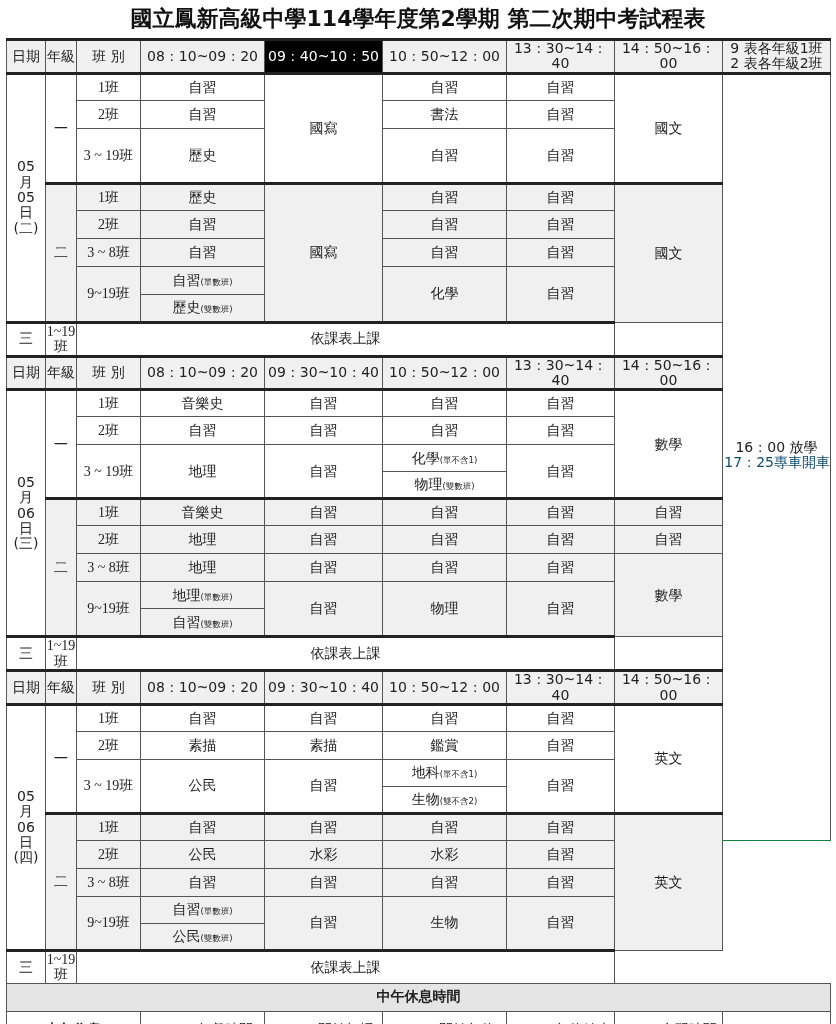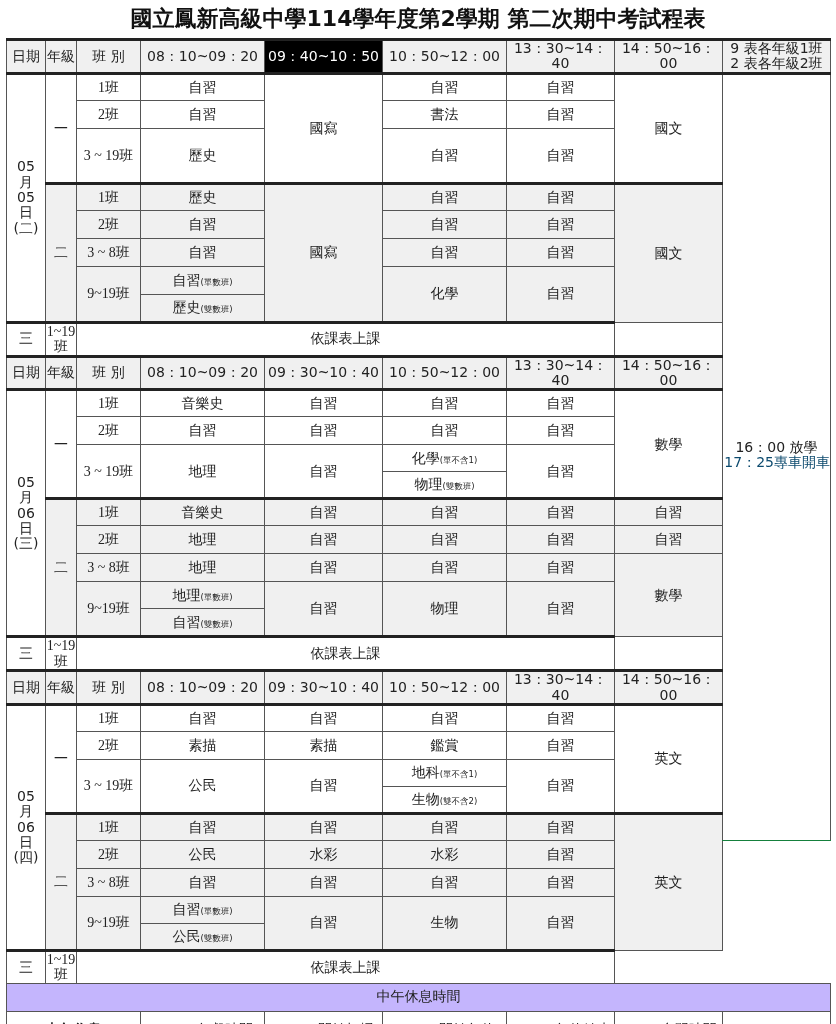--- a/index.html
+++ b/index.html
@@ -17,21 +17,21 @@
   td.date { font-size: 12px; line-height: 1.15; background: #fff; }
   td.shade { background: #f0f0f0; }
   td.note { vertical-align: middle; font-size: 11.5px; border-bottom: 2px solid #222; }
   .note-red { color: #0c4a6e; font-weight: normal; text-align: right; }
   .sub { font-size: 8.5px; }
   .legend { font-size: 8.5px; line-height: 1.25; }
   tr.thick-top td { border-top: 3px solid #222; }
   tr.day-hd td { border-top: 3px solid #222; border-bottom: 3px solid #222; }
   td.lb { border-left: 2px solid #222; }
   td.rb { border-right: 2px solid #222; }
-  td.lunch-hd { background: #c4b5fd; font-size: 11px; font-weight: normal; height: 27px; border-top: 2px solid #222; border-bottom: 2px solid #222; }
+  td.lunch-hd { background: #e5e5e5; font-size: 11px; font-weight: bold; height: 27px; border-top: 2px solid #222; border-bottom: 2px solid #222; }
   td.lunch-title { font-size: 16px; font-weight: bold; height: 37px; }
   td.lunch-item { font-size: 12.5px; }
   tr.last td { border-bottom: 2px solid #222; }
 </style>
 </head>
 <body>
 
 <div class="title">國立鳳新高級中學114學年度第2學期 第二次期中考試程表</div>
 
 <table class="sched">

